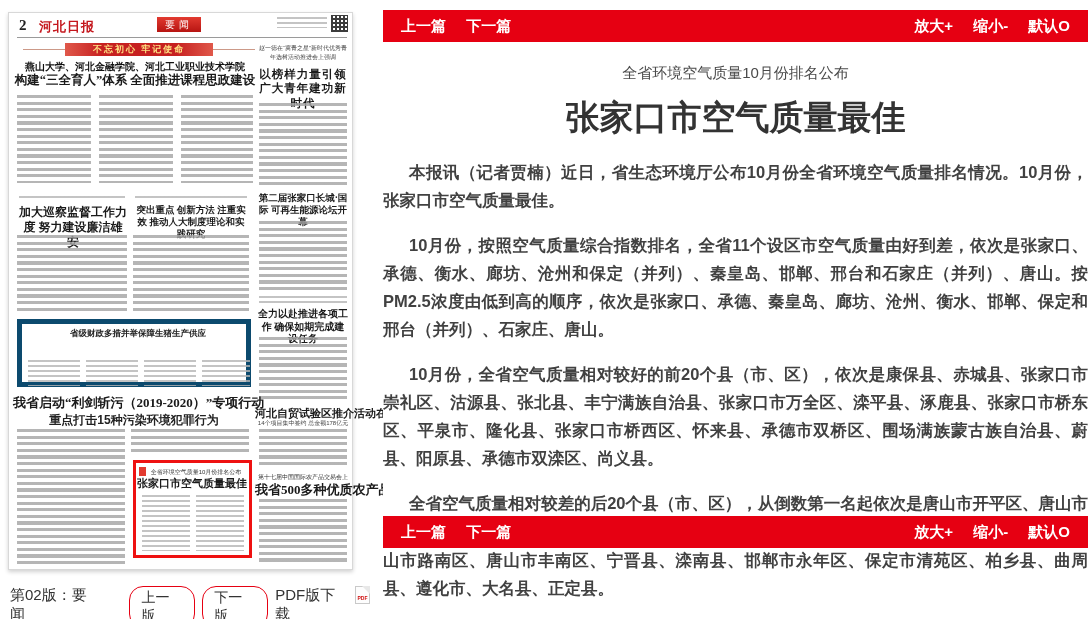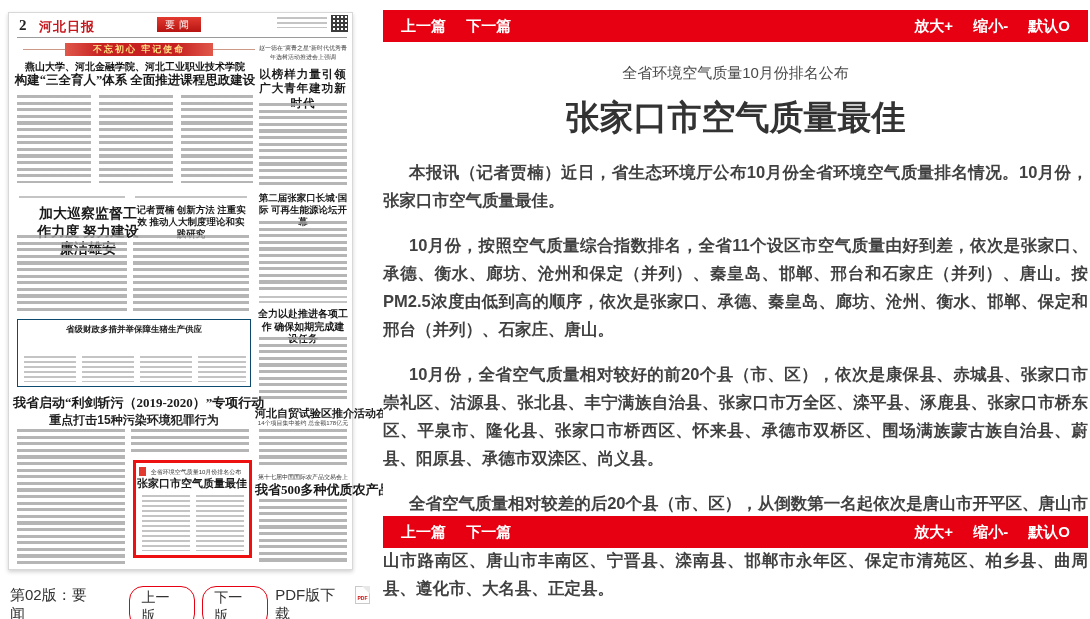--- a/index.html
+++ b/index.html
@@ -20,21 +20,21 @@
   .masthead { font:bold 13px "Liberation Serif", serif; color:#c4161c; letter-spacing:1px; }
   .section-box { background:linear-gradient(180deg,#e23a30,#b71512); color:#fff; font-size:10px;
                  text-align:center; line-height:15px; letter-spacing:4px; }
   .qr { background-image:repeating-linear-gradient(0deg,#3c3c3c 0 2px,transparent 2px 4px),
                          repeating-linear-gradient(90deg,#3c3c3c 0 2px,#fff 2px 4px); }
   .hrule { background:#9a9a9a; height:1px; }
   .banner-line { background:#c98; height:1px; }
   .banner-strip { background:linear-gradient(90deg,#e0584a,#c62020 25%,#c62020 75%,#e0584a);
                   color:#ffe082; font:bold 9px "Liberation Serif", serif; text-align:center;
                   line-height:13px; letter-spacing:2px; white-space:nowrap; }
-  .pigbox { border:1px solid #0c4a6e; }
+  .pigbox { border:5px solid #0c4a6e; }
   .hlbox { border:3px solid #ee1111; background:#fff; }
   .hltag { background:#e23a30; }
 
   
   .pagebar { position:absolute; left:10px; top:586px; width:360px; height:28px;
              display:flex; align-items:flex-start; font-size:15px; color:#333; }
   .pagebar .btn { border:1px solid #e60012; border-radius:14px; padding:2px 11px;
                   color:#333; font-size:14px; margin-right:7px; cursor:pointer; background:#fff; }
   .pdf-icon { position:relative; width:15px; height:18px; background:#fdfdfd; border:1px solid #c9c9c9;
               margin-left:5px; display:inline-block; }
@@ -82,22 +82,22 @@
   <div class="abs greek" style="left:8px;top:82px;width:74px;height:88px;"></div>
   <div class="abs greek" style="left:90px;top:82px;width:74px;height:88px;"></div>
   <div class="abs greek" style="left:172px;top:82px;width:72px;height:88px;"></div>
 
   <div class="abs kick" style="left:248px;top:31px;width:92px;font-size:6px;white-space:normal;line-height:1.5;height:20px;">赵一德在“冀青之星”新时代优秀青年选树活动推进会上强调</div>
   <div class="abs hl serif" style="left:248px;top:54px;width:92px;font-size:11.5px;letter-spacing:1px;">以榜样力量引领 广大青年建功新时代</div>
   <div class="abs greek" style="left:250px;top:90px;width:88px;height:82px;"></div>
 
   <div class="abs greek-light" style="left:10px;top:183px;width:106px;height:5px;"></div>
   <div class="abs greek-light" style="left:126px;top:183px;width:112px;height:5px;"></div>
-  <div class="abs hl serif" style="left:24px;top:192px;width:110px;font-size:14px;">加大巡察监督工作力度 努力建设廉洁雄安</div>
-  <div class="abs hl serif" style="left:124px;top:192px;width:116px;font-size:9.5px;">记者贾楠 创新方法 注重实效 推动人大制度理论和实践研究</div>
+  <div class="abs hl serif" style="left:9px;top:192px;width:110px;font-size:12px;">加大巡察监督工作力度 努力建设廉洁雄安</div>
+  <div class="abs hl serif" style="left:124px;top:192px;width:116px;font-size:9.5px;">突出重点 创新方法 注重实效 推动人大制度理论和实践研究</div>
   <div class="abs greek" style="left:8px;top:222px;width:110px;height:76px;"></div>
   <div class="abs greek" style="left:124px;top:222px;width:116px;height:76px;"></div>
 
   <div class="abs hl serif" style="left:248px;top:180px;width:92px;font-size:9.5px;">第二届张家口长城·国际 可再生能源论坛开幕</div>
   <div class="abs greek" style="left:250px;top:208px;width:88px;height:70px;"></div>
   <div class="abs greek-light" style="left:250px;top:283px;width:88px;height:9px;"></div>
   <div class="abs hl serif" style="left:248px;top:295px;width:92px;font-size:10px;">全力以赴推进各项工作 确保如期完成建设任务</div>
   <div class="abs greek" style="left:250px;top:324px;width:88px;height:62px;"></div>
 
   <div class="abs pigbox" style="left:8px;top:306px;width:234px;height:68px;">

